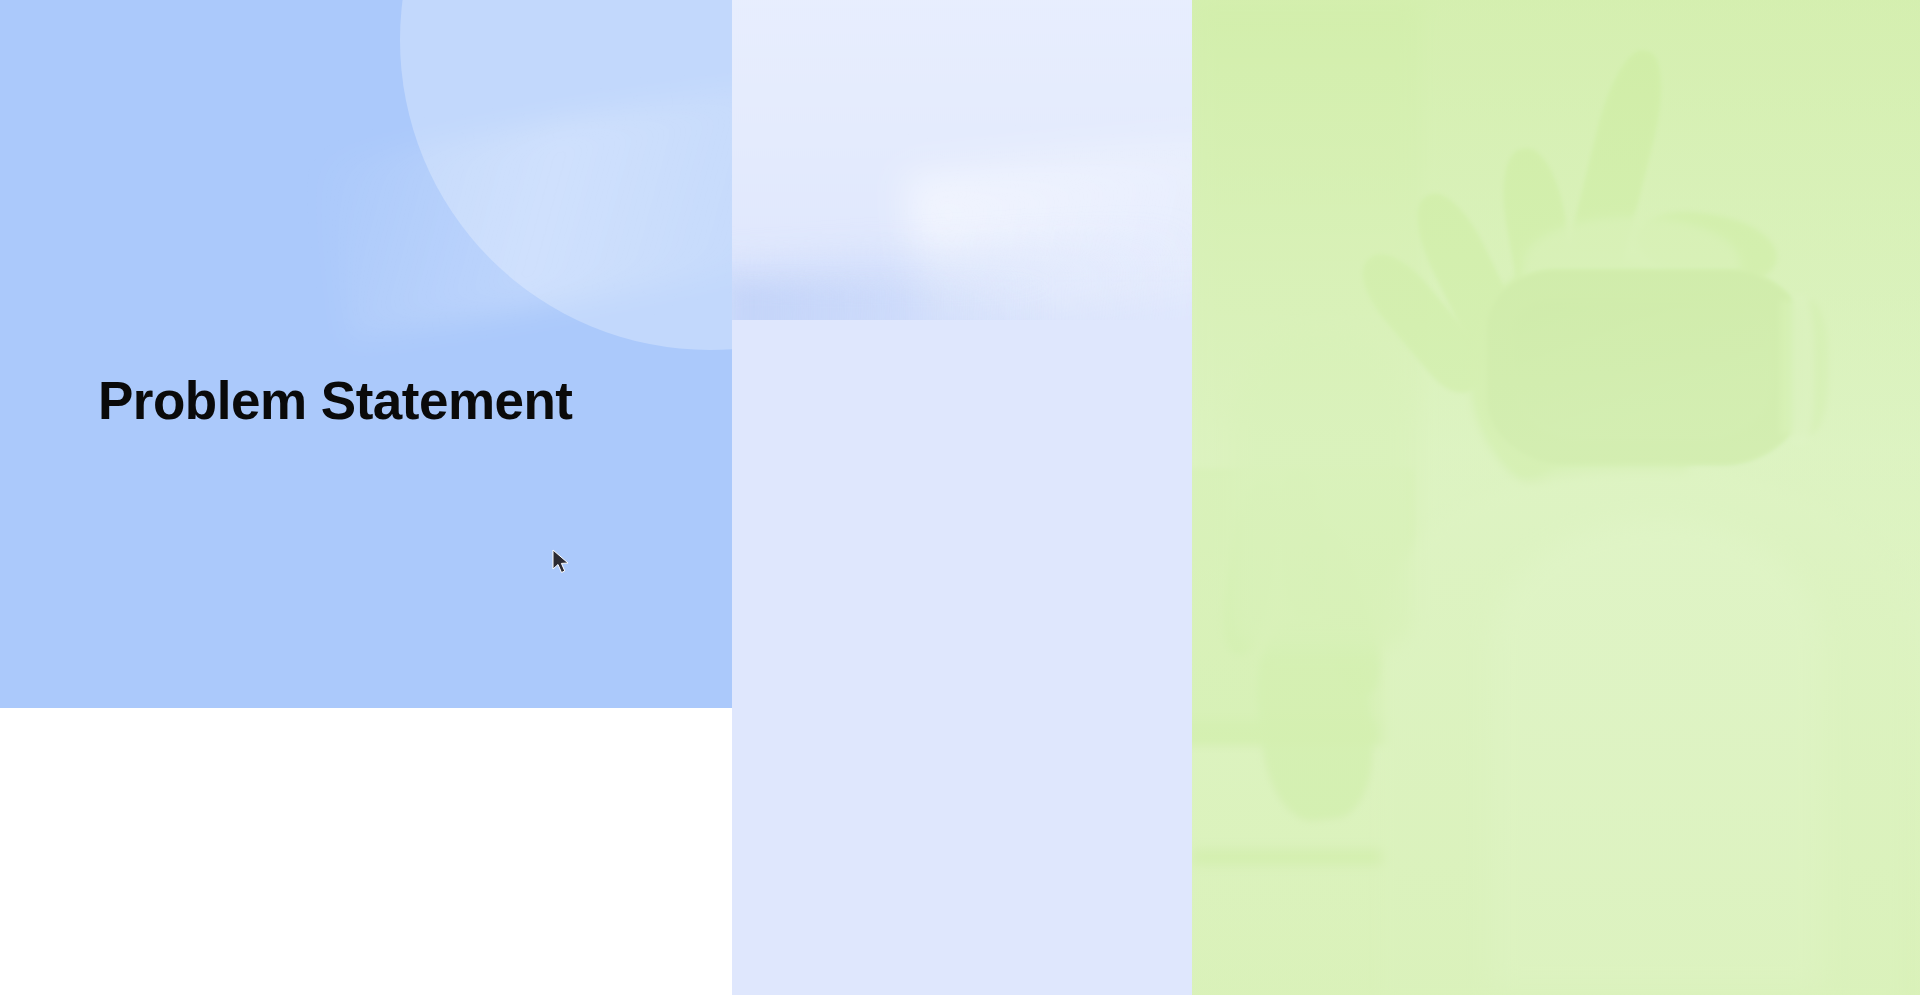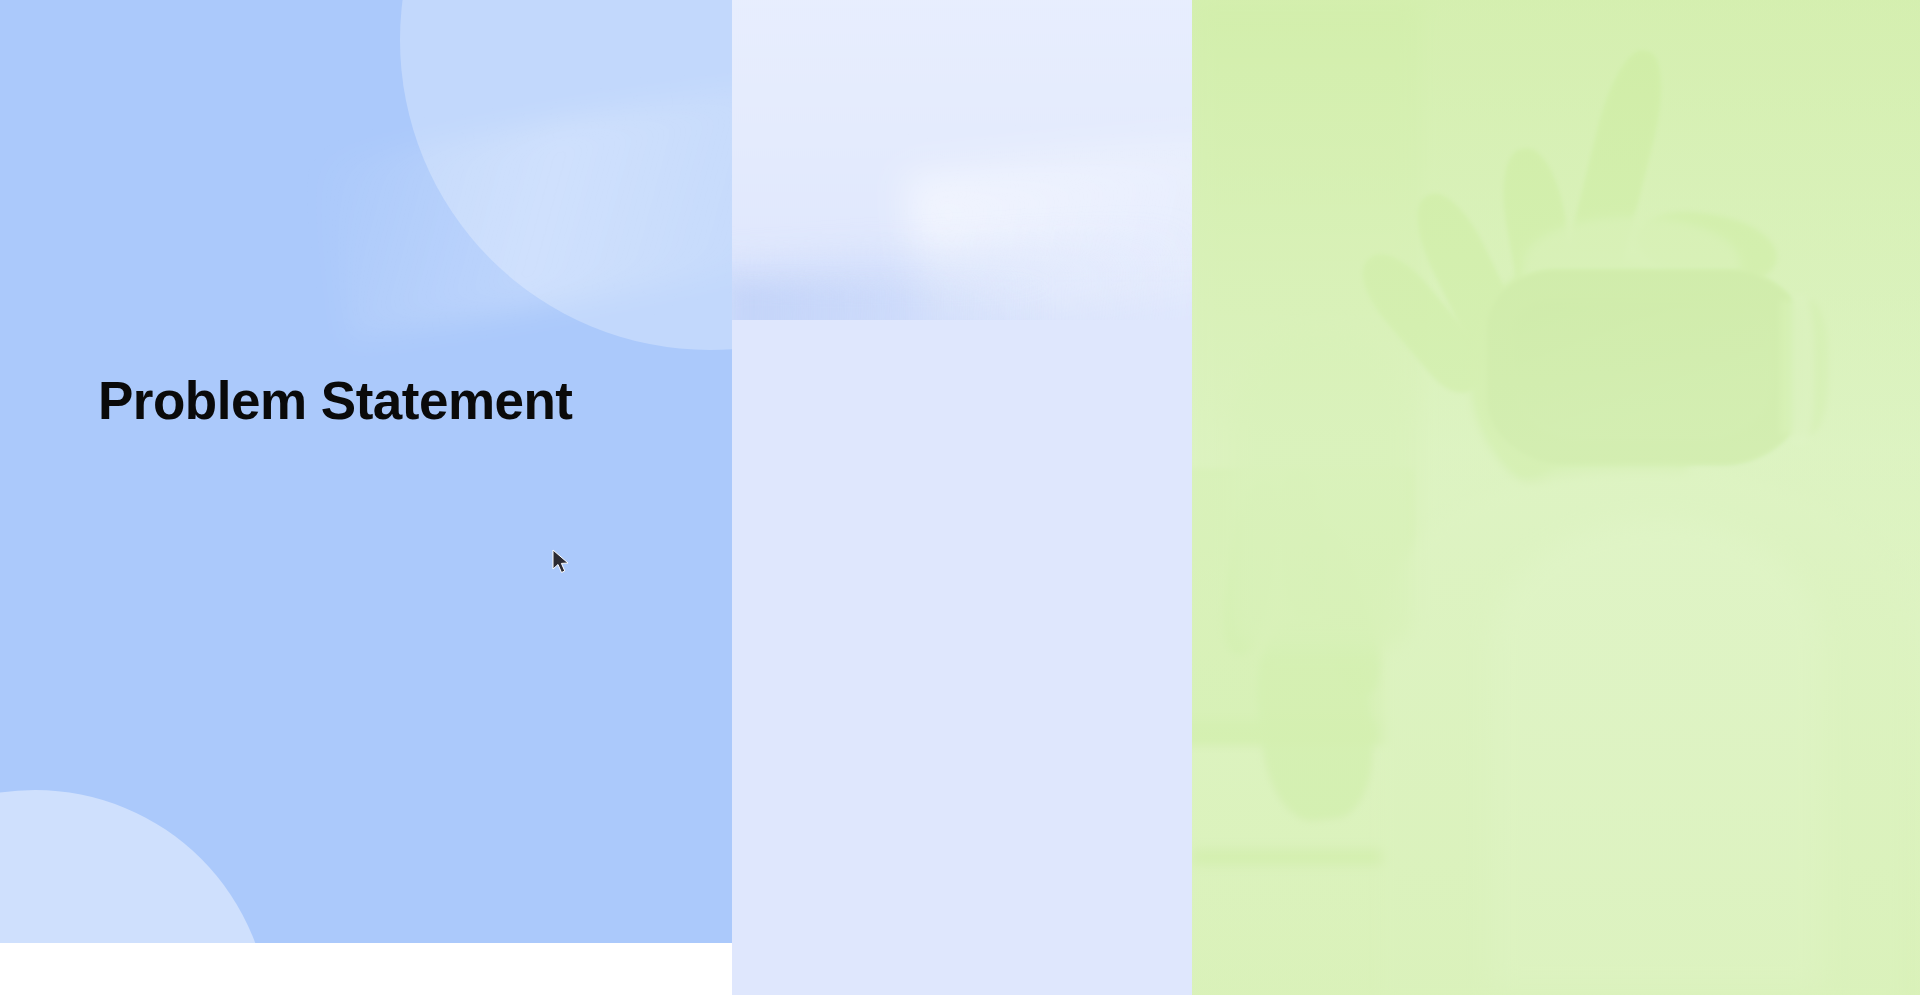--- a/index.html
+++ b/index.html
@@ -18,21 +18,21 @@
     height: 995px;
     overflow: hidden;
   }
 
   
   .panel-blue {
     position: absolute;
     left: 0;
     top: 0;
     width: 732px;
-    height: 943px;
+    height: 708px;
     background: #abc9fb;
     overflow: hidden;
   }
   .blob-top {
     position: absolute;
     left: 400px;
     top: -270px;
     width: 620px;
     height: 620px;
     border-radius: 50%;

